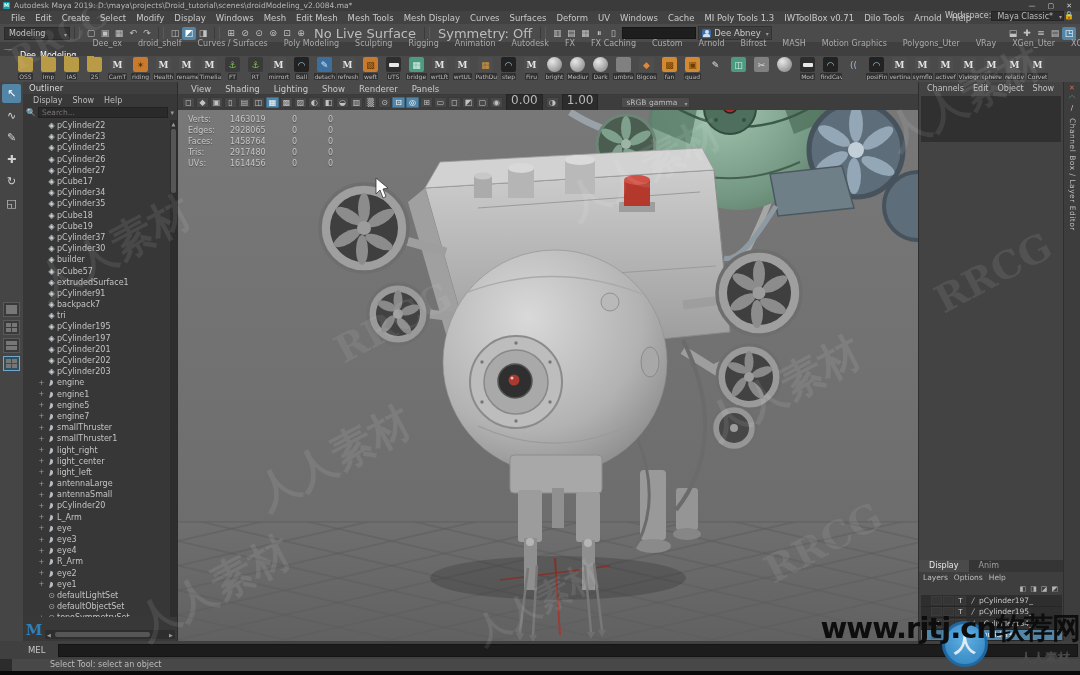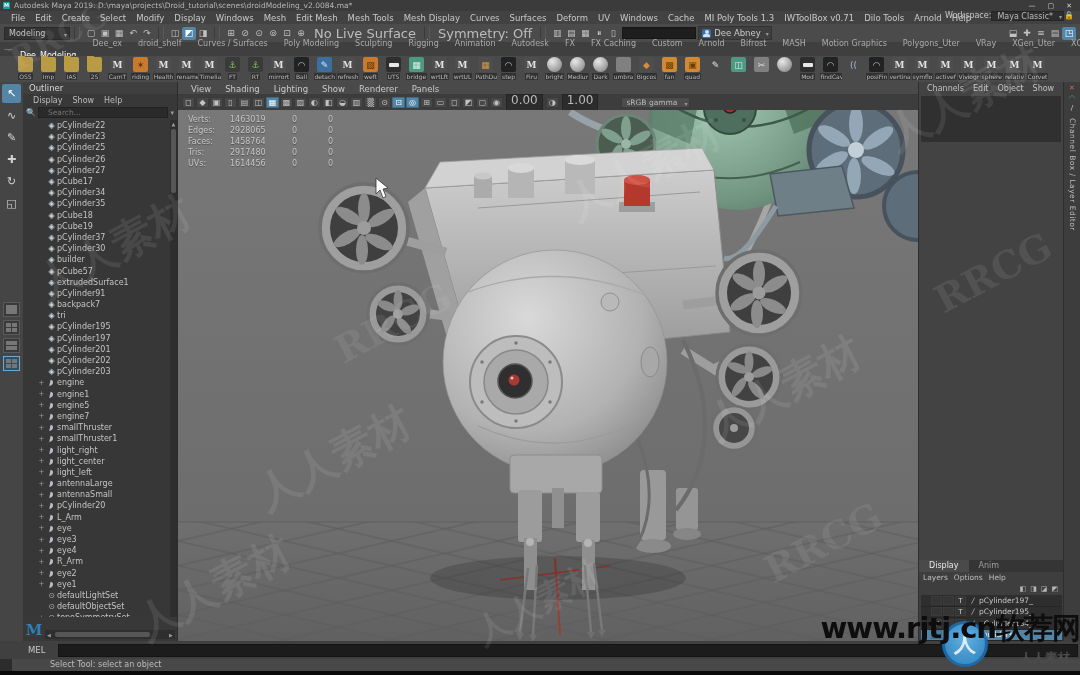--- a/index.html
+++ b/index.html
@@ -83,21 +83,21 @@
   .laybtn.single{display:block;padding:2px;}
   .laybtn.single span{display:block;width:100%;height:100%;}
   .laybtn.on{border-color:#6fa8cc;background:#31505f;}
   
   .outliner{position:absolute;left:23px;top:0;width:155px;height:559px;background:#383838;border-right:1px solid #2b2b2b;}
   .outtitle{height:12px;background:#3f3f3f;font-size:8.5px;color:#d8d8d8;padding-left:6px;line-height:12px;}
   .outmenus{height:12px;display:flex;gap:2px;font-size:8px;color:#bcbcbc;padding-left:6px;align-items:center;background:#383838;}
   .outmenus span{padding:0 4px;}
   .outsearch{height:13px;display:flex;align-items:center;gap:2px;padding:1px 3px;}
   .outsearch .mag{font-size:8px;color:#9a9a9a;}
-  .outsearch input{flex:1;background:#2a2a2a;border:1px solid #222;height:11px;font-size:7.5px;color:#aaa;padding:0 9px;
+  .outsearch input{flex:1;background:#2a2a2a;border:1px solid #222;height:11px;font-size:7.5px;color:#aaa;padding:0 3px;
     font-family:"DejaVu Sans",sans-serif;}
   .outsearch .dd{font-size:7px;color:#999;}
   .outlist{position:absolute;top:38px;left:0;right:7px;bottom:24px;overflow:hidden;background:#373737;}
   .orow{height:11.2px;display:flex;align-items:center;font-size:8px;color:#c4c4c4;padding-left:14px;white-space:nowrap;}
   .orow .tgl{width:9px;font-size:7px;color:#9c9c9c;text-align:center;}
   .orow .oicon{width:11px;text-align:center;font-size:8px;}
   .orow.t-mesh .oicon{color:#cdd6db;}
   .orow.t-group .oicon{color:#b9bec4;transform:skewX(-12deg);}
   .orow.t-set .oicon{color:#a9a9a9;}
   .vscroll{position:absolute;top:38px;right:0;width:7px;bottom:24px;background:#2e2e2e;}

